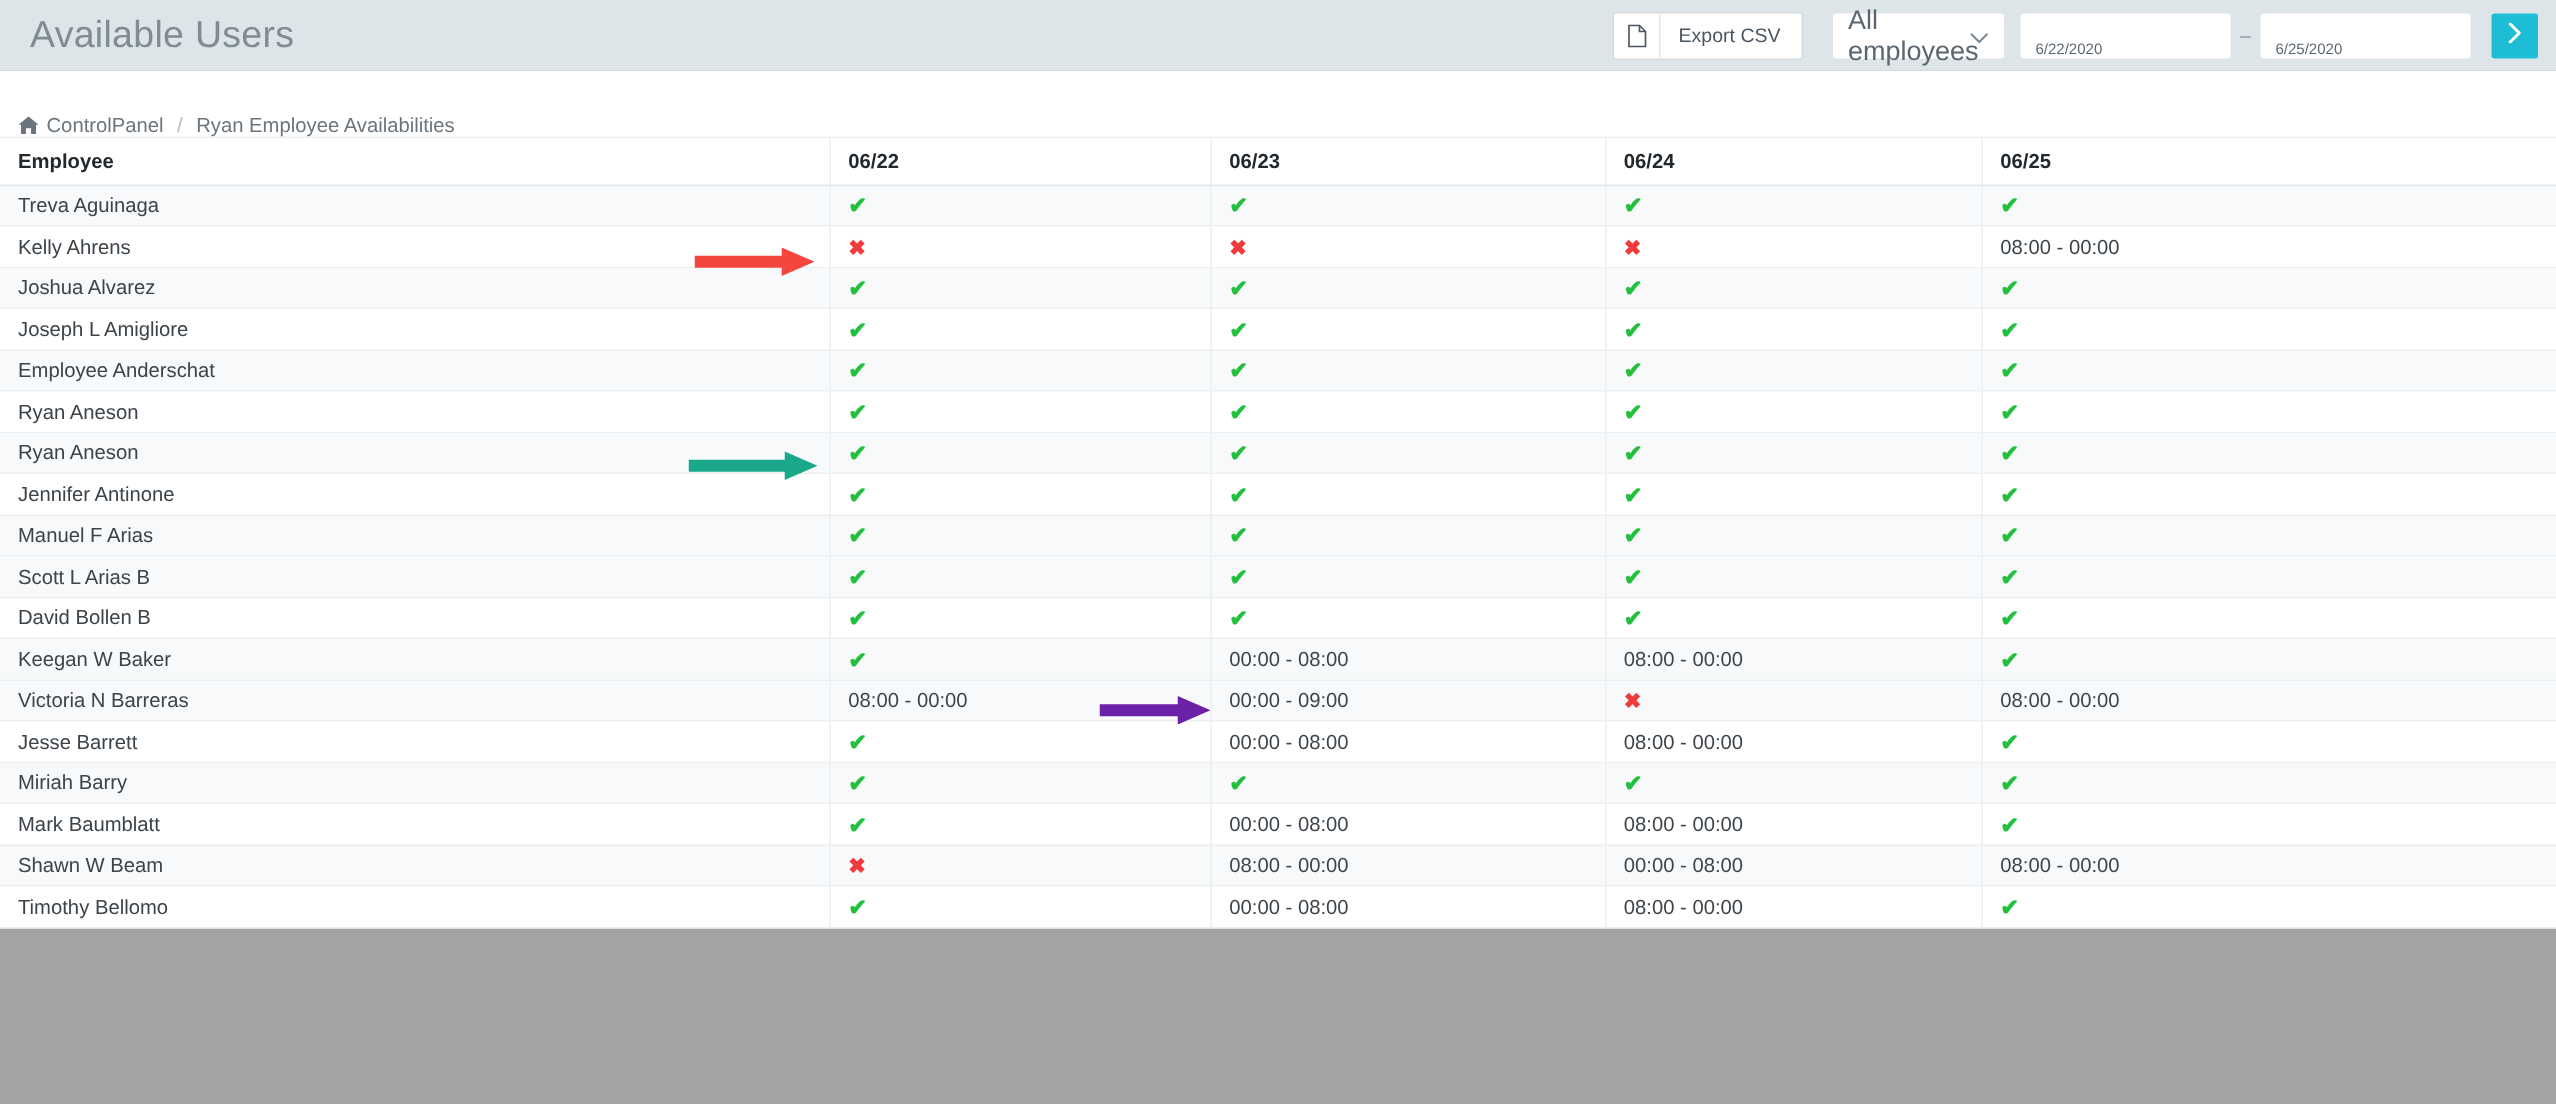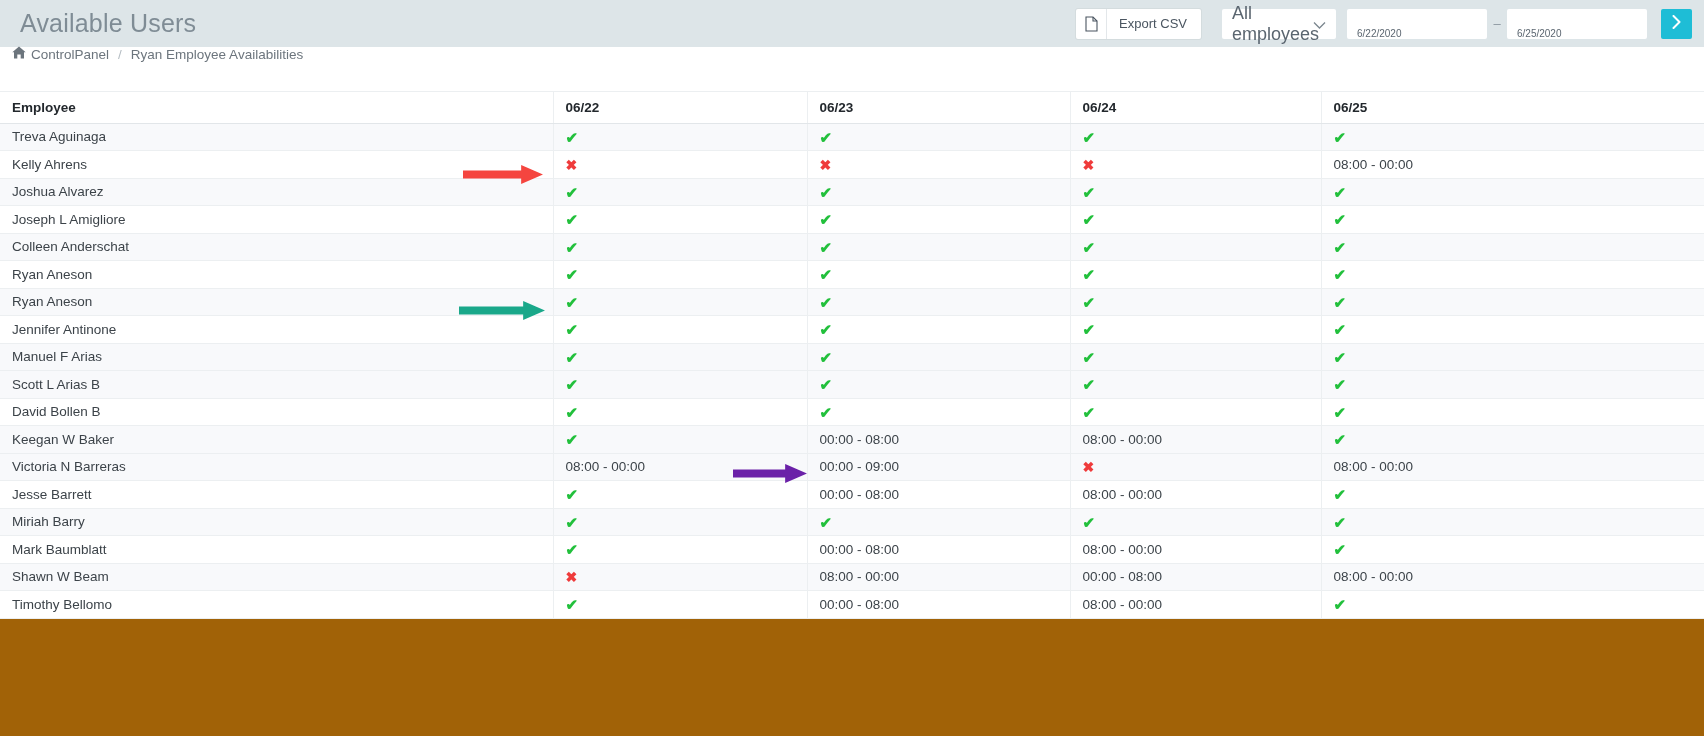--- a/index.html
+++ b/index.html
@@ -11,21 +11,21 @@
     height: 736px;
     overflow: hidden;
     background: #ffffff;
     font-family: "Liberation Sans", sans-serif;
   }
 
   .page {
     position: relative;
     width: 1704px;
     height: 736px;
-    background: #a16207;
+    background: #a3a3a3;
   }
 
   
   .topbar {
     position: relative;
     height: 47px;
     background: #dde5e8;
     display: flex;
     align-items: center;
     padding: 0 12px 0 20px;
@@ -124,21 +124,21 @@
     justify-content: center;
     border: none;
     cursor: pointer;
     padding: 0;
   }
 
   
   .breadcrumb {
     height: 45px;
     display: flex;
-    align-items: flex-start;
+    align-items: flex-end;
     padding: 0 0 0 12px;
     font-size: 13.5px;
     color: #6c757d;
     background: #ffffff;
     border-bottom: 1px solid #eceff1;
   }
   .breadcrumb .home-icon {
     margin-right: 5px;
     display: inline-flex;
     align-items: center;
@@ -325,21 +325,21 @@
             <td><span class="check">✔</span></td>
           </tr>
           <tr>
             <td>Joseph L Amigliore</td>
             <td><span class="check">✔</span></td>
             <td><span class="check">✔</span></td>
             <td><span class="check">✔</span></td>
             <td><span class="check">✔</span></td>
           </tr>
           <tr class="alt">
-            <td>Colleen Anderschat</td>
+            <td>Employee Anderschat</td>
             <td><span class="check">✔</span></td>
             <td><span class="check">✔</span></td>
             <td><span class="check">✔</span></td>
             <td><span class="check">✔</span></td>
           </tr>
           <tr>
             <td>Ryan Aneson</td>
             <td><span class="check">✔</span></td>
             <td><span class="check">✔</span></td>
             <td><span class="check">✔</span></td>

